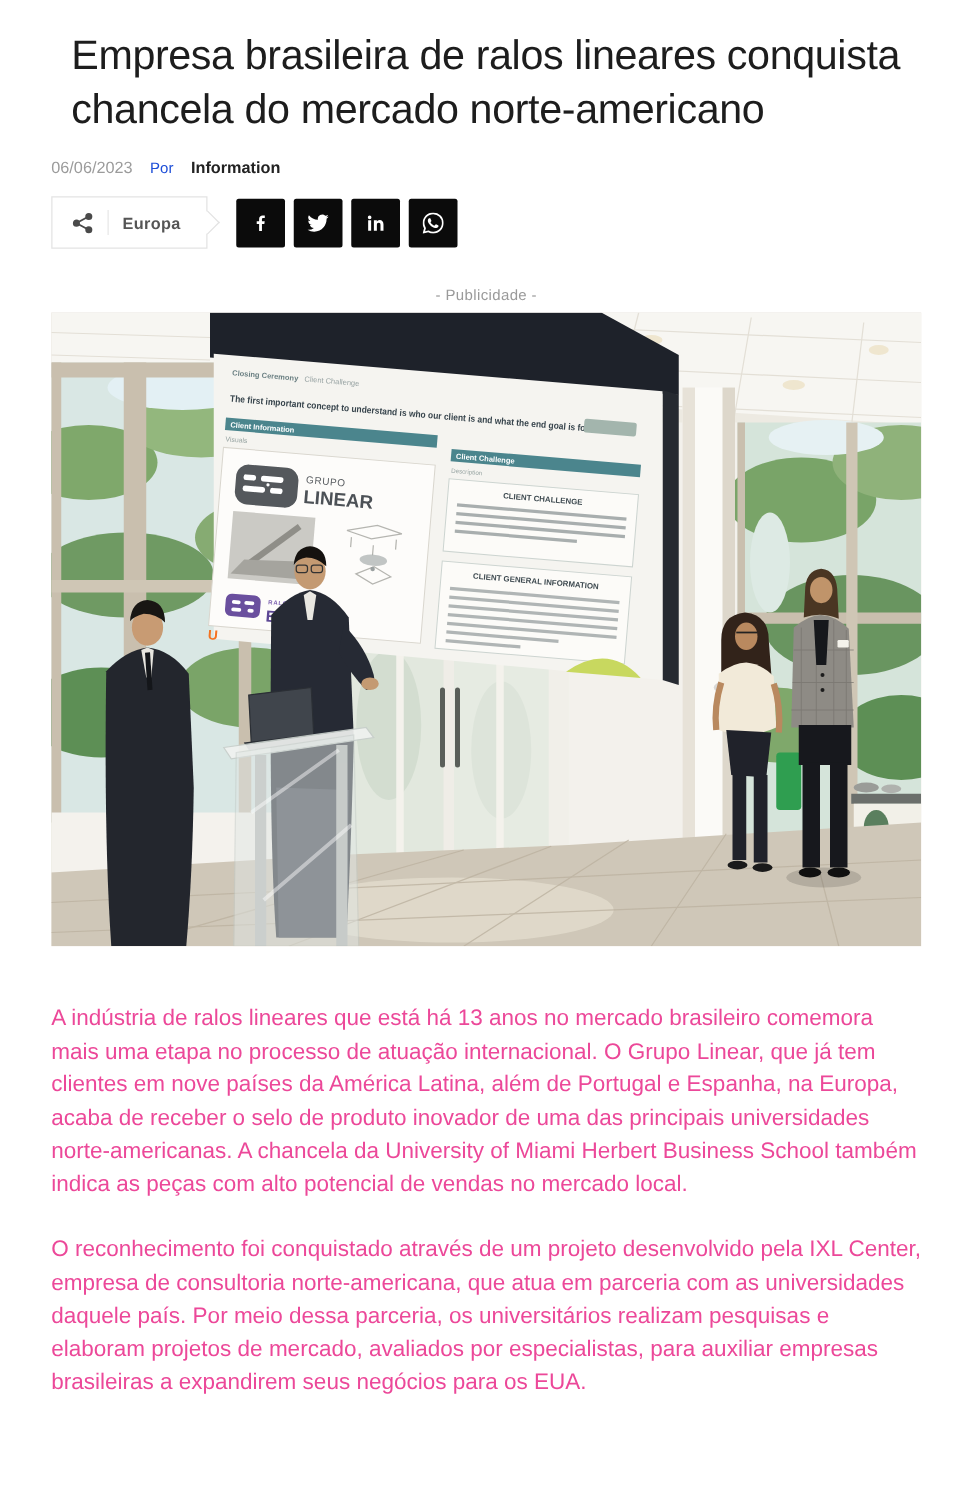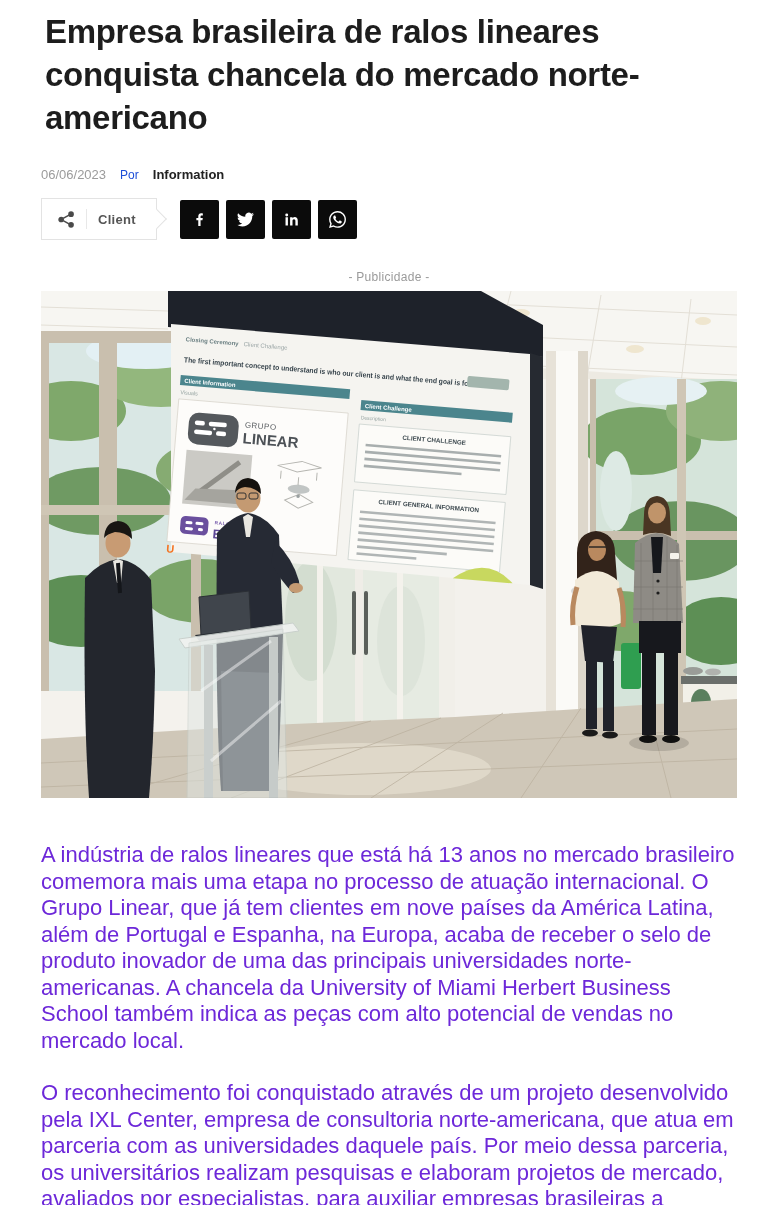--- a/index.html
+++ b/index.html
@@ -1,22 +1,22 @@
 <!DOCTYPE html>
 <html><head>
 <meta charset="utf-8">
 <style>
   html,body { margin:0; padding:0; background:#fff; }
   body { width:773px; font-family:"Liberation Sans","DejaVu Sans",sans-serif; color:#333; }
   .container { padding:6px 36px 0 41px; box-sizing:border-box; width:773px; }
 
-  .title { margin:4px; font-size:33px; line-height:43px; font-weight:700; color:#1d1d1d; letter-spacing:-0.3px; }
+  .title { margin:16px; font-size:33px; line-height:43px; font-weight:400; color:#1d1d1d; letter-spacing:-0.3px; }
   .subtitle { margin:24px 0 0; font-size:19.5px; line-height:29px; font-style:italic; font-weight:400; color:#a3a3a3; }
 
-  .meta { margin-top:28px; display:flex; align-items:baseline; gap:14px; font-size:13px; }
+  .meta { margin-top:18px; display:flex; align-items:baseline; gap:14px; font-size:13px; }
   .meta-date { color:#9b9b9b; }
   .meta-por { color:#1d4ed8; font-size:12px; }
   .meta-author { color:#222; font-weight:700; text-decoration:none; cursor:pointer; }
 
   .share-row { margin-top:16px; display:flex; align-items:center; }
   .share-pill { position:relative; display:flex; align-items:center; gap:11px; height:42px; box-sizing:border-box;
                 padding:0 20px 0 15px; background:#fff; border:1px solid #e3e3e3; cursor:pointer; }
   .share-pill::after { content:""; position:absolute; right:-8px; top:50%; width:13px; height:13px; background:#fff;
                 border-top:1px solid #e3e3e3; border-right:1px solid #e3e3e3;
                 transform:translateY(-50%) rotate(45deg); }
@@ -25,21 +25,21 @@
   .socials { display:flex; gap:7px; margin-left:23px; }
   .social-btn { width:39px; height:39px; background:#0b0b0b; border-radius:2px; display:flex;
                 align-items:center; justify-content:center; cursor:pointer; }
   .social-btn svg { width:17px; height:17px; fill:#fff; }
 
   .ad-label { margin-top:30px; text-align:center; font-size:12px; color:#9a9a9a; letter-spacing:.3px; }
 
   .photo { margin-top:7px; width:696px; height:507px; overflow:hidden; background:#ece8e0; }
   .photo svg { display:block; }
 
-  .body-text p { margin:0; font-size:22px; line-height:26.5px; color:#6d28d9; }
+  .body-text p { margin:0; font-size:18px; line-height:26.5px; color:#ec4899; }
   .para-1 { margin-top:44px !important; }
   .para-2 { margin-top:26px !important; }
 </style>
 </head>
 <body>
 
 <div class="container">
 
   <h1 class="title">Empresa brasileira de ralos lineares conquista chancela do mercado norte-americano</h1>
 
@@ -54,21 +54,21 @@
     <div class="share-pill">
       <svg width="18" height="19" viewBox="0 0 20 21">
         <g stroke="#4a4a4a" stroke-width="1.7" fill="#4a4a4a">
           <circle cx="15.6" cy="4.6" r="2.3"></circle>
             <circle cx="4.6" cy="10.5" r="2.3"></circle>
             <circle cx="15.6" cy="16.4" r="2.3"></circle>
           <path d="M6.8 9.3 L13.4 5.7 M6.8 11.7 L13.4 15.3" fill="none"></path>
         </g>
       </svg>
       <span class="share-divider"></span>
-      <span class="share-label">Client</span>
+      <span class="share-label">Europa</span>
     </div>
     <div class="socials">
       <a class="social-btn" aria-label="Facebook">
         <svg viewBox="0 0 24 24">
             <path d="M13.5 21V12.9h2.7l.4-3.15h-3.1V7.74c0-.91.28-1.53 1.56-1.53h1.65V3.39c-.29-.04-1.27-.12-2.41-.12-2.38 0-4.01 1.45-4.01 4.12v2.36H7.58v3.15h2.71V21h3.21z"></path>
           </svg>
       </a>
       <a class="social-btn" aria-label="Twitter">
         <svg viewBox="0 0 24 24">
             <path d="M23.95 4.57c-.88.39-1.83.65-2.82.77a4.93 4.93 0 0 0 2.16-2.72c-.95.56-2 .96-3.13 1.18a4.92 4.92 0 0 0-8.38 4.49A13.97 13.97 0 0 1 1.64 3.16a4.92 4.92 0 0 0 1.52 6.57 4.9 4.9 0 0 1-2.23-.61v.06a4.92 4.92 0 0 0 3.95 4.83 4.96 4.96 0 0 1-2.21.08 4.93 4.93 0 0 0 4.6 3.42A9.87 9.87 0 0 1 0 19.54a13.94 13.94 0 0 0 7.55 2.21c9.05 0 14-7.5 14-13.99 0-.21 0-.42-.02-.63a9.99 9.99 0 0 0 2.42-2.56z"></path>

